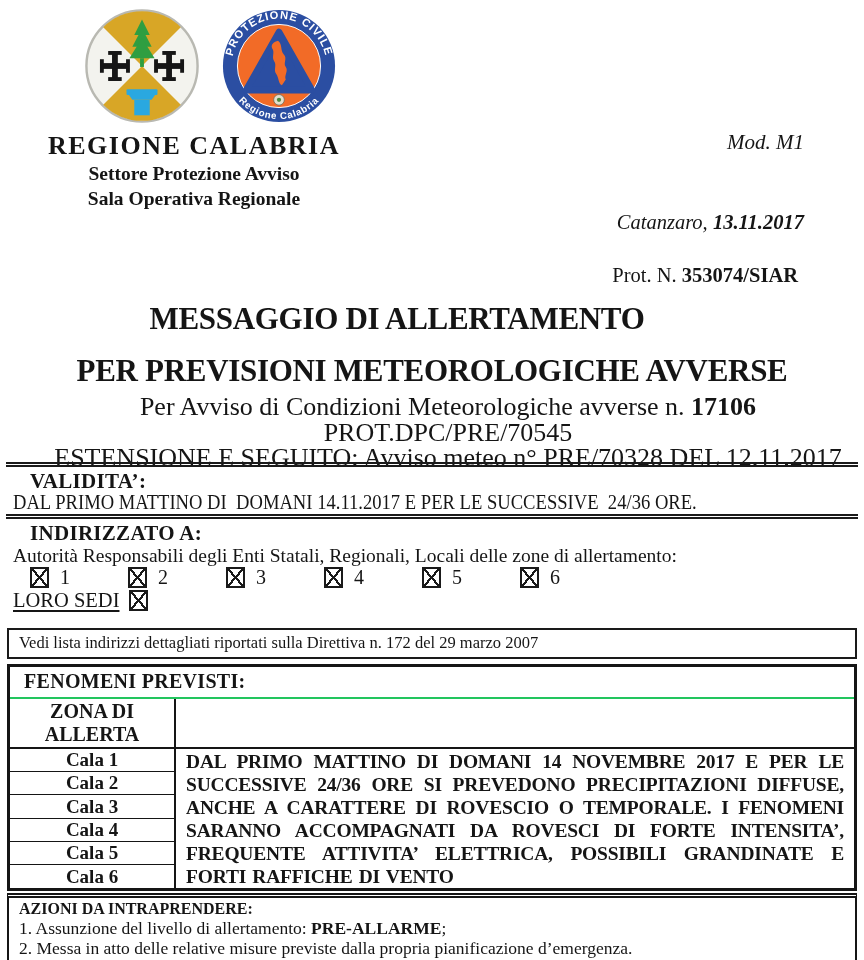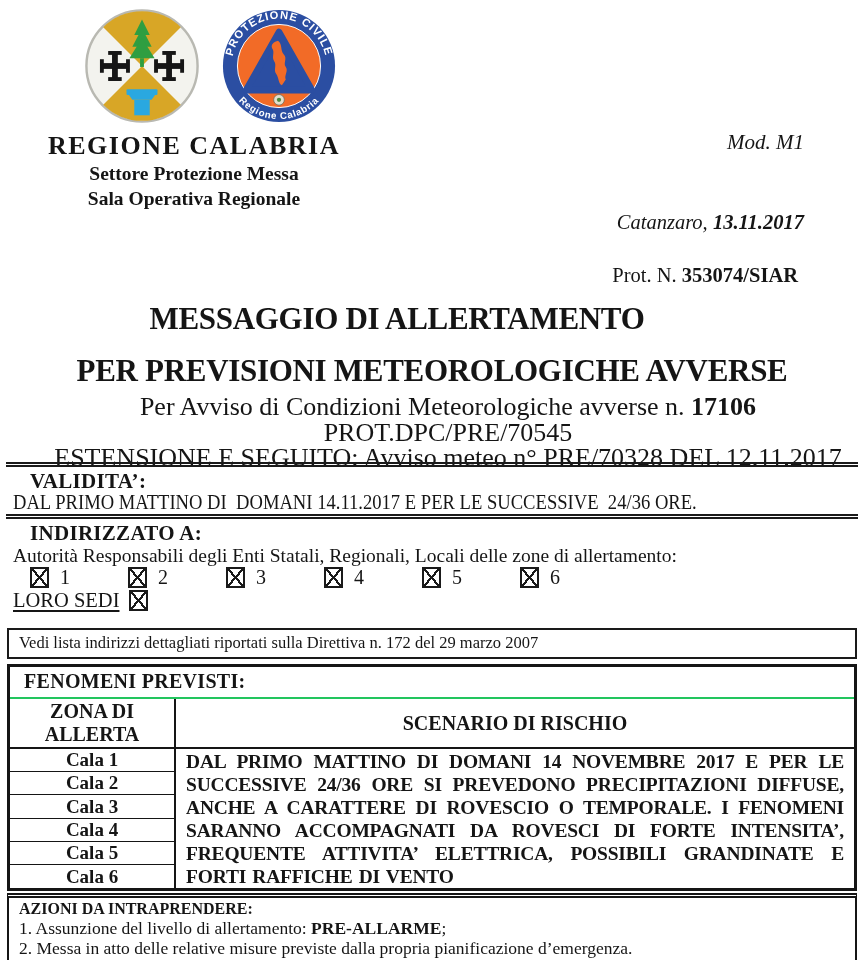--- a/index.html
+++ b/index.html
@@ -123,21 +123,21 @@
         <textPath href="#pc-arc-top" startOffset="50%" text-anchor="middle">PROTEZIONE CIVILE</textPath>
       </text>
       <text font-family="Liberation Sans, sans-serif" font-size="10" font-weight="bold" fill="#ffffff" letter-spacing="0.8">
         <textPath href="#pc-arc-bottom" startOffset="50%" text-anchor="middle">Regione Calabria</textPath>
       </text>
     </svg>
   </div>
 
   <div class="org">
     <div class="org-name">REGIONE CALABRIA</div>
-    <div class="org-sub">Settore Protezione Messa</div>
+    <div class="org-sub">Settore Protezione Avviso</div>
     <div class="org-sub">Sala Operativa Regionale</div>
   </div>
 
   <div class="mod">Mod. M1</div>
   <div class="placedate"><span>Catanzaro, </span><b>13.11.2017</b></div>
   <div class="prot"><span>Prot. N. </span><b>353074/SIAR</b></div>
 
   <div class="t1">MESSAGGIO DI ALLERTAMENTO</div>
   <div class="t2">PER PREVISIONI METEOROLOGICHE AVVERSE</div>
 
@@ -186,23 +186,20 @@
     <span class="cbx"></span>
   </div>
 
   <div class="lower">
     <div class="vedi">Vedi lista indirizzi dettagliati riportati sulla Direttiva n. 172 del 29 marzo 2007</div>
 
     <div class="tbl">
       <div class="tbl-h">FENOMENI PREVISTI:</div>
       <div class="hdr-row">
         <div class="zh">ZONA DI ALLERTA</div>
-        <div class="sh">
-            <span>SCENARIO DI RISCHIO</span>
-          </div>
       </div>
       <div class="body-row">
         <div class="zcol">
           <div class="zrow">Cala 1</div>
           <div class="zrow">Cala 2</div>
           <div class="zrow">Cala 3</div>
           <div class="zrow">Cala 4</div>
           <div class="zrow">Cala 5</div>
           <div class="zrow">Cala 6</div>
         </div>

